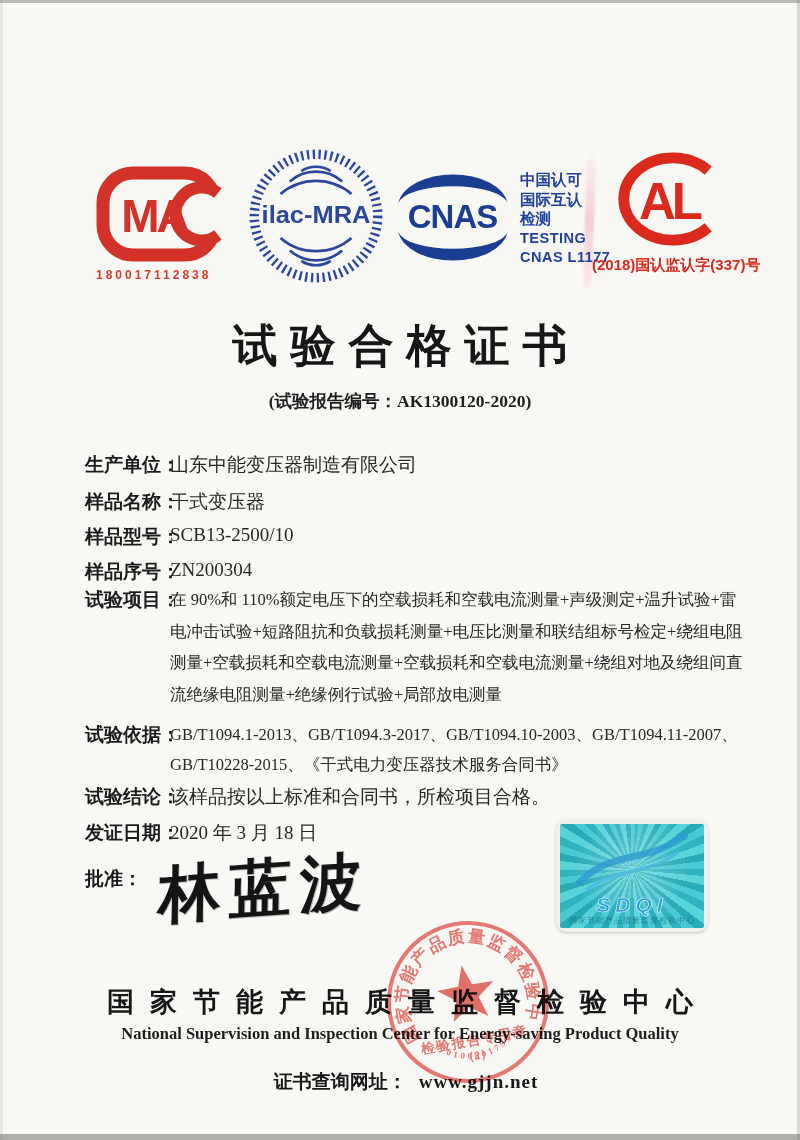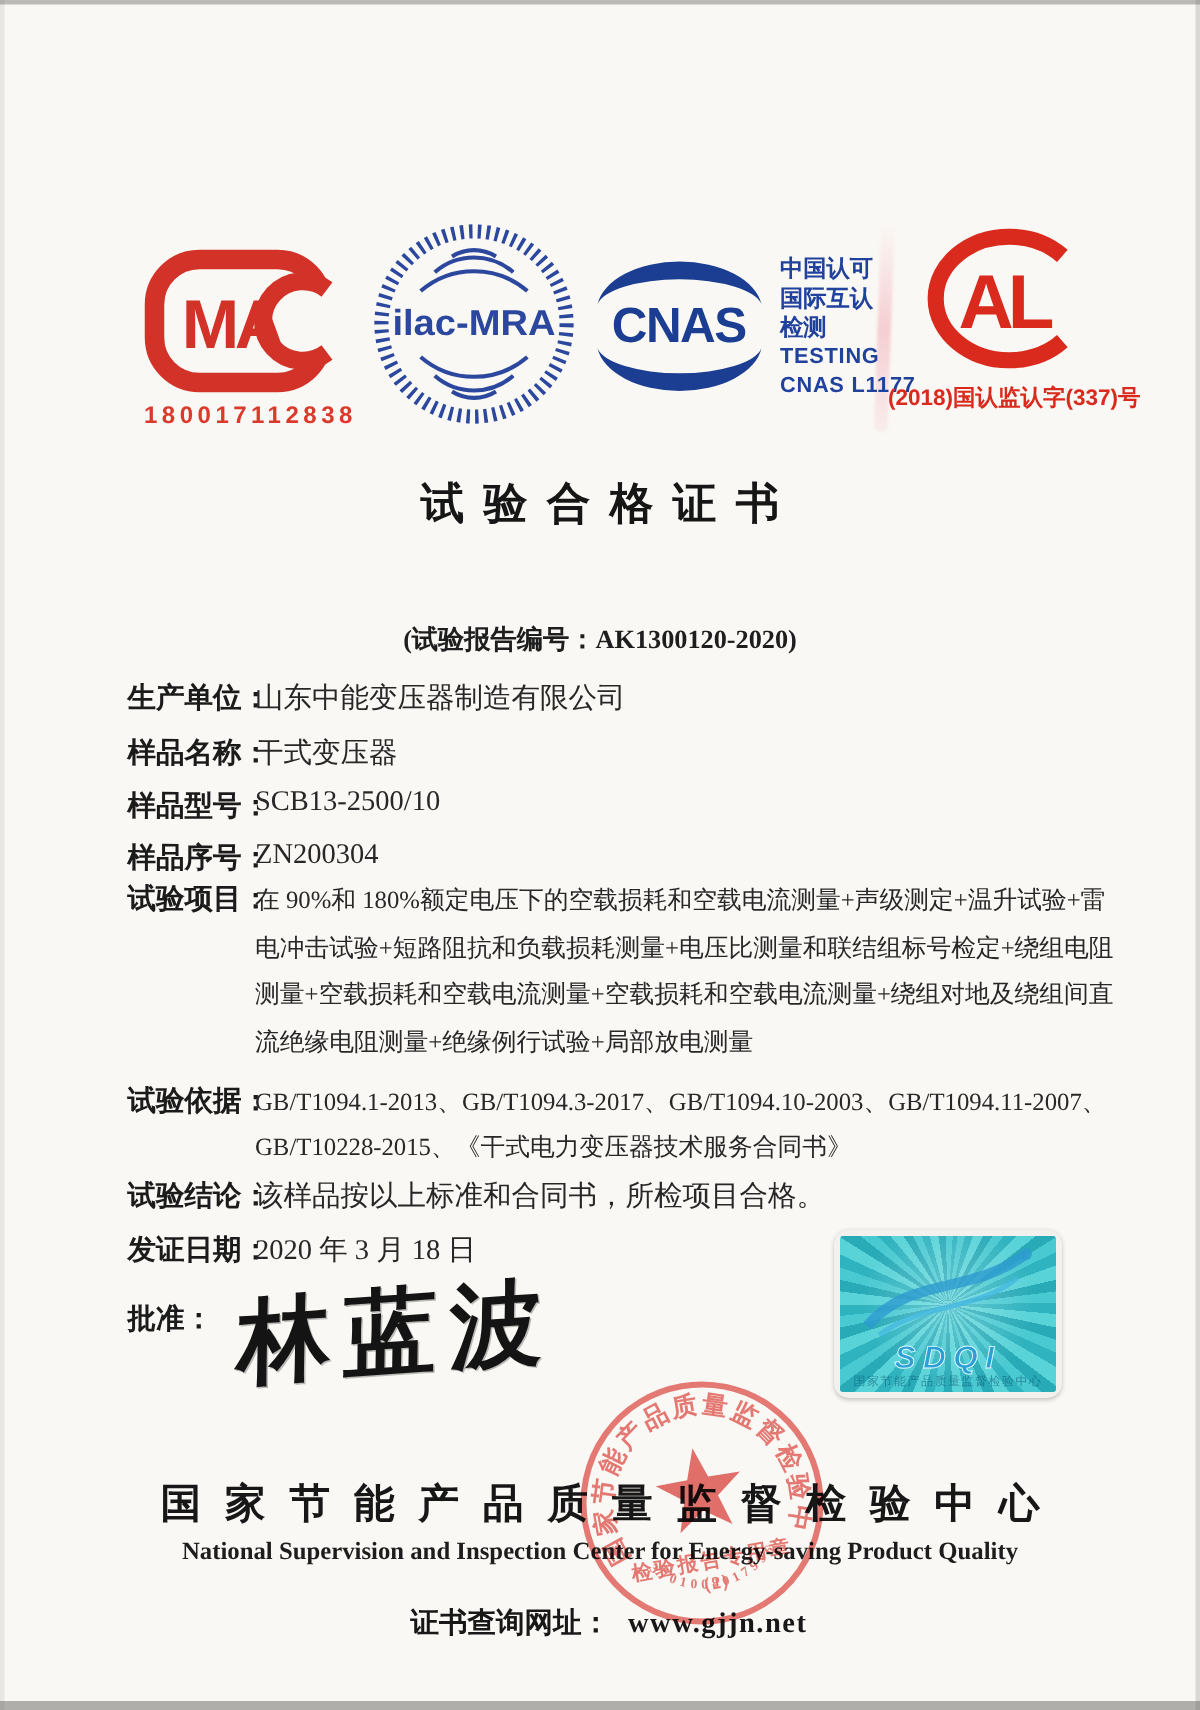--- a/index.html
+++ b/index.html
@@ -8,40 +8,40 @@
     font-family:"Liberation Serif","DejaVu Serif",serif;color:#1e1e1e;overflow:hidden;
     box-shadow:inset 0 3px 0 rgba(125,123,120,.5),
                inset 0 -6px 0 rgba(115,113,110,.55),
                inset -3px 0 0 rgba(150,148,145,.32),
                inset 3px 0 0 rgba(175,172,168,.22);
   }
   
   .logo{position:absolute;}
   .cma{left:96px;top:166px;width:150px;text-align:left;}
   .cma-number{font-family:"Liberation Sans","DejaVu Sans",sans-serif;font-weight:700;
-    font-size:16px;color:#da3a2c;letter-spacing:3px;margin-top:2px;}
+    font-size:12px;color:#da3a2c;letter-spacing:3px;margin-top:2px;}
   .ilac{left:248px;top:148px;}
   .cnas{left:392px;top:172px;}
   .cnas-text{position:absolute;left:520px;top:170px;color:#20429c;
     font-family:"Liberation Sans","DejaVu Sans",sans-serif;font-weight:700;}
   .cnas-text .cn{font-size:15.5px;line-height:19.5px;}
   .cnas-text .en{font-size:14.5px;line-height:19.5px;letter-spacing:.5px;}
   .cal{left:604px;top:150px;width:160px;}
   .cal-caption{position:absolute;left:-12px;top:106px;width:176px;white-space:nowrap;
     font-family:"Liberation Sans","DejaVu Sans",sans-serif;font-weight:700;
     font-size:15px;color:#d92a1d;}
   .smudge{position:absolute;left:585px;top:150px;width:9px;height:138px;border-radius:8px;
     background:linear-gradient(to bottom,rgba(231,84,115,0),rgba(231,84,115,.26),rgba(231,84,115,.07));
     filter:blur(1px);transform:rotate(2deg);}
   
   .title{position:absolute;top:316px;left:0;width:100%;text-align:center;
-    font-size:29px;font-weight:700;letter-spacing:13px;text-indent:13px;color:#161616;}
+    font-size:45px;font-weight:700;letter-spacing:13px;text-indent:13px;color:#161616;}
   .cert-no{position:absolute;top:390px;left:0;width:100%;text-align:center;
     font-size:20px;font-weight:700;letter-spacing:.5px;}
-  .report-no{position:absolute;top:414px;left:0;width:100%;text-align:center;
+  .report-no{position:absolute;top:389px;left:0;width:100%;text-align:center;
     font-size:17.5px;font-weight:700;}
   
   .row{position:absolute;left:85px;display:flex;align-items:flex-start;}
   .lbl{width:85px;font-size:19px;font-weight:600;white-space:nowrap;color:#1b1b1b;}
   .val{font-size:19px;white-space:nowrap;color:#272727;}
   .lines{width:585px;}
   .lines .line{font-size:16.5px;white-space:nowrap;color:#272727;}
   .row-items .lbl,.row-items .line{line-height:31.5px;}
   .row-basis .lbl,.row-basis .line{line-height:30px;}
   
@@ -142,21 +142,21 @@
     <span class="val">SCB13-2500/10</span>
   </div>
   <div class="row" style="top:559px">
     <span class="lbl">样品序号：</span>
     <span class="val">ZN200304</span>
   </div>
 
   <div class="row row-items" style="top:584px">
     <span class="lbl">试验项目：</span>
     <div class="lines">
-      <div class="line">在 90%和 180%额定电压下的空载损耗和空载电流测量+声级测定+温升试验+雷</div>
+      <div class="line">在 90%和 110%额定电压下的空载损耗和空载电流测量+声级测定+温升试验+雷</div>
       <div class="line">电冲击试验+短路阻抗和负载损耗测量+电压比测量和联结组标号检定+绕组电阻</div>
       <div class="line">测量+空载损耗和空载电流测量+空载损耗和空载电流测量+绕组对地及绕组间直</div>
       <div class="line">流绝缘电阻测量+绝缘例行试验+局部放电测量</div>
     </div>
   </div>
 
   <div class="row row-basis" style="top:720px">
     <span class="lbl">试验依据：</span>
     <div class="lines">
       <div class="line">GB/T1094.1-2013、GB/T1094.3-2017、GB/T1094.10-2003、GB/T1094.11-2007、</div>

